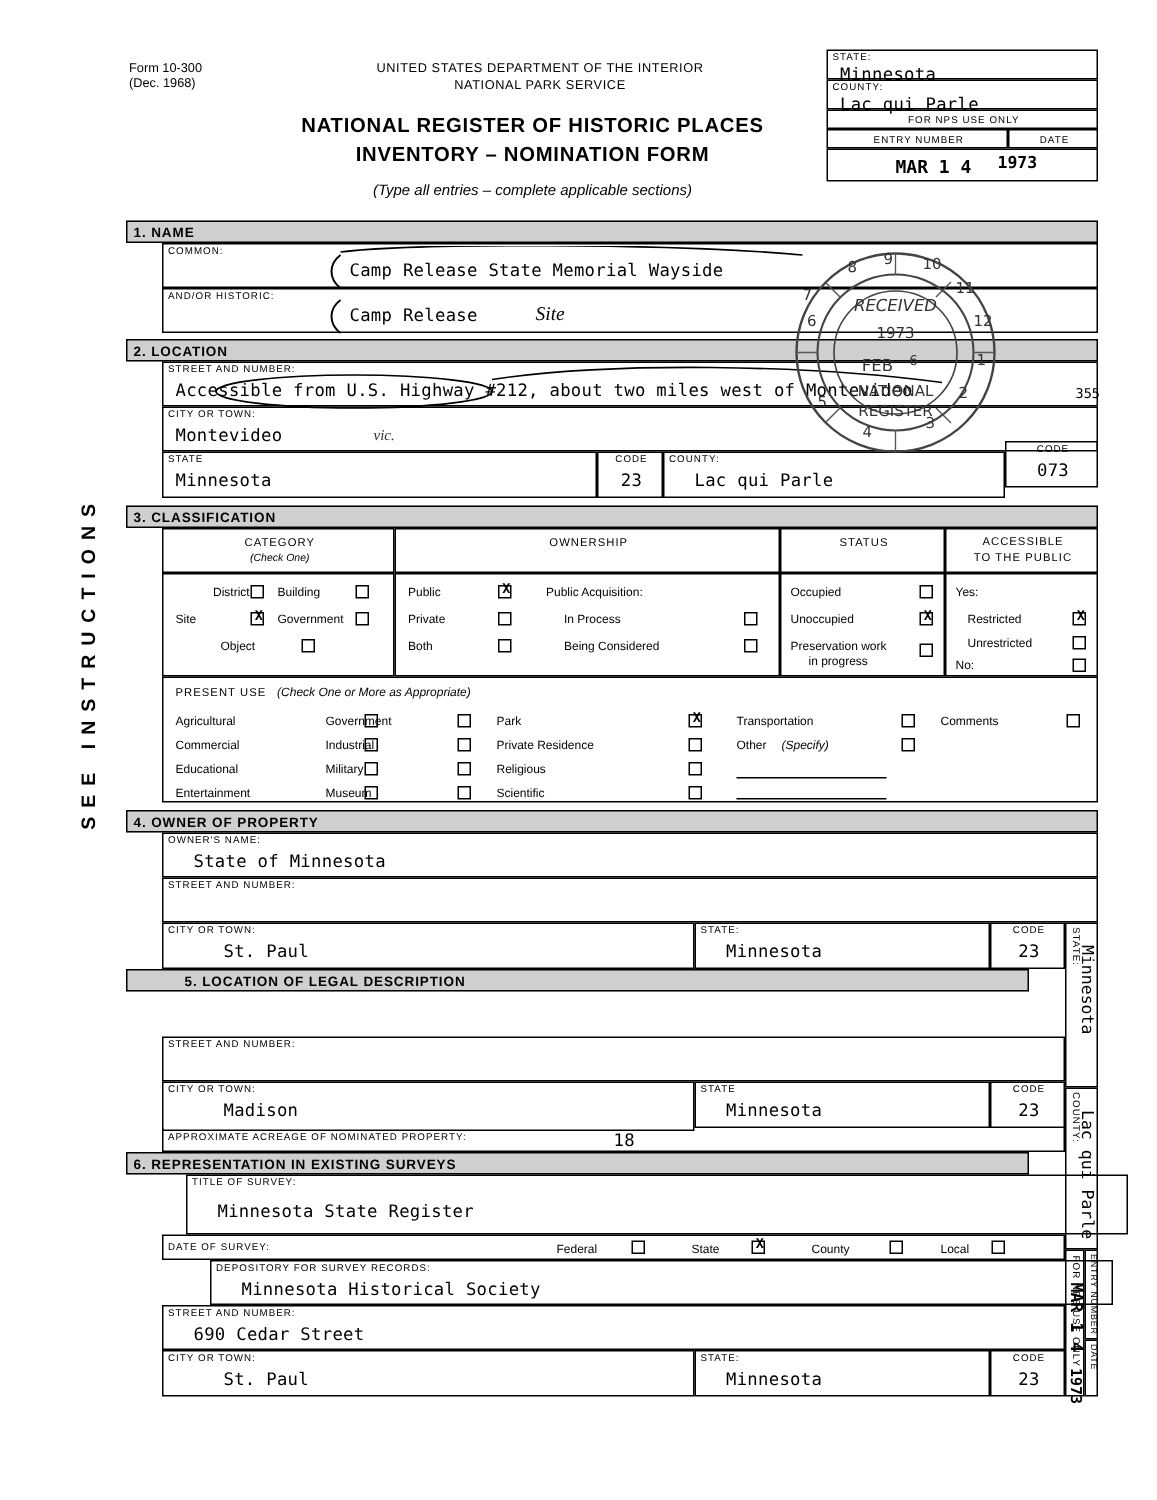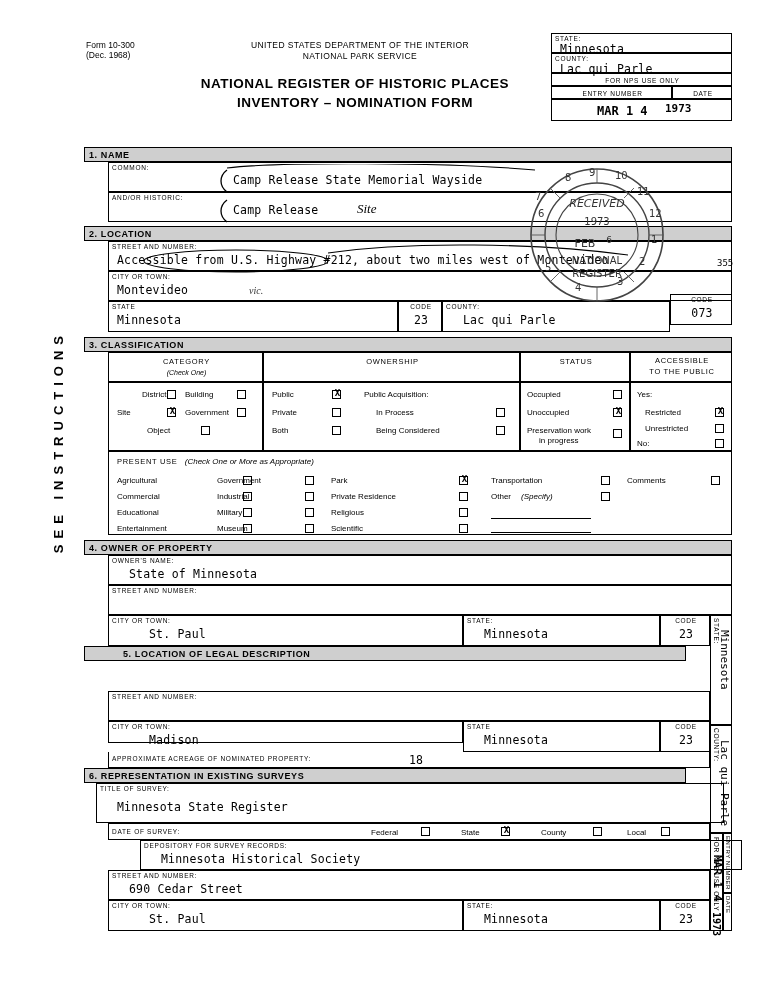--- a/index.html
+++ b/index.html
@@ -33,20 +33,21 @@
   <div style="position:absolute;left:180px;top:40px;width:360px;text-align:center;">
     <div style="font-size:8.5px;letter-spacing:.4px;">UNITED STATES DEPARTMENT OF THE INTERIOR</div>
     <div style="font-size:8.5px;letter-spacing:.4px;margin-top:1px;">NATIONAL PARK SERVICE</div>
   </div>
 
   <div style="position:absolute;left:160px;top:76px;width:390px;text-align:center;">
     <div style="font-size:13.5px;font-weight:bold;letter-spacing:.5px;">NATIONAL REGISTER OF HISTORIC PLACES</div>
     <div style="font-size:13.5px;font-weight:bold;letter-spacing:.5px;margin-top:4px;">INVENTORY – NOMINATION FORM</div>
   </div>
 
+  <div style="position:absolute;left:160px;top:122px;width:390px;text-align:center;font-size:10px;font-style:italic;">(Type all entries – complete applicable sections)</div>
 
   <div class="box" style="left:551px;top:33px;width:181px;height:20px;">
     <div class="lbl" style="position:absolute;left:3px;top:1px;">STATE:</div>
     <div class="hand" style="position:absolute;left:8px;top:8px;">Minnesota</div>
   </div>
   <div class="box" style="left:551px;top:53px;width:181px;height:20px;">
     <div class="lbl" style="position:absolute;left:3px;top:1px;">COUNTY:</div>
     <div class="hand" style="position:absolute;left:8px;top:8px;">Lac qui Parle</div>
   </div>
   <div class="box" style="left:551px;top:73px;width:181px;height:13px;">
@@ -313,41 +314,41 @@
     <div class="hand ctr" style="position:absolute;left:0;top:11px;width:50px;">23</div>
   </div>
 
   <div class="secbar" style="top:646px;width:602px;padding-left:38px;">
     <span>5. LOCATION OF LEGAL DESCRIPTION</span>
   </div>
   <div class="box" style="left:108px;top:691px;width:602px;height:30px;">
     <div class="lbl" style="position:absolute;left:3px;top:1px;">STREET AND NUMBER:</div>
     <div class="hand" style="position:absolute;left:40px;top:11px;"></div>
   </div>
-  <div class="box" style="left:108px;top:721px;width:355px;height:22px;padding-left:47px;">
+  <div class="box" style="left:108px;top:721px;width:355px;height:33px;padding-left:47px;">
     <div class="lbl" style="position:absolute;left:3px;top:1px;">CITY OR TOWN:</div>
     <div class="hand" style="position:absolute;left:40px;top:11px;">Madison</div>
   </div>
   <div class="box" style="left:463px;top:721px;width:197px;height:31px;">
     <div class="lbl" style="position:absolute;left:3px;top:1px;">STATE</div>
     <div class="hand" style="position:absolute;left:20px;top:11px;">Minnesota</div>
   </div>
   <div class="box" style="left:660px;top:721px;width:50px;height:31px;">
     <div class="lbl ctr" style="position:absolute;left:0;top:1px;width:50px;">CODE</div>
     <div class="hand ctr" style="position:absolute;left:0;top:11px;width:50px;">23</div>
   </div>
   <div class="box" style="left:108px;top:752px;width:602px;height:16px;border-top:none;">
     <div class="lbl" style="position:absolute;left:3px;top:3px;">APPROXIMATE ACREAGE OF NOMINATED PROPERTY:</div>
     <div class="hand" style="position:absolute;left:300px;top:1px;">18</div>
   </div>
 
   <div class="secbar" style="top:768px;width:602px;">
     <span>6. REPRESENTATION IN EXISTING SURVEYS</span>
   </div>
-  <div class="box" style="left:96px;top:783px;width:628px;height:40px;text-align:right;">
+  <div class="box" style="left:124px;top:783px;width:628px;height:40px;text-align:right;">
     <div class="lbl" style="position:absolute;left:3px;top:1px;">TITLE OF SURVEY:</div>
     <div class="hand" style="position:absolute;left:20px;top:16px;">Minnesota State Register</div>
   </div>
   <div class="box" style="left:108px;top:823px;width:602px;height:17px;">
     <div class="lbl" style="position:absolute;left:3px;top:4px;">DATE OF SURVEY:</div>
     <div style="position:absolute;left:262px;top:4px;font-size:8px;">Federal</div>
     <span class="cb" style="position:absolute;left:312px;top:3px;"></span>
     <div style="position:absolute;left:352px;top:4px;font-size:8px;">State</div>
     <span class="cb x" style="position:absolute;left:392px;top:3px;"></span>
     <div style="position:absolute;left:432px;top:4px;font-size:8px;">County</div>

